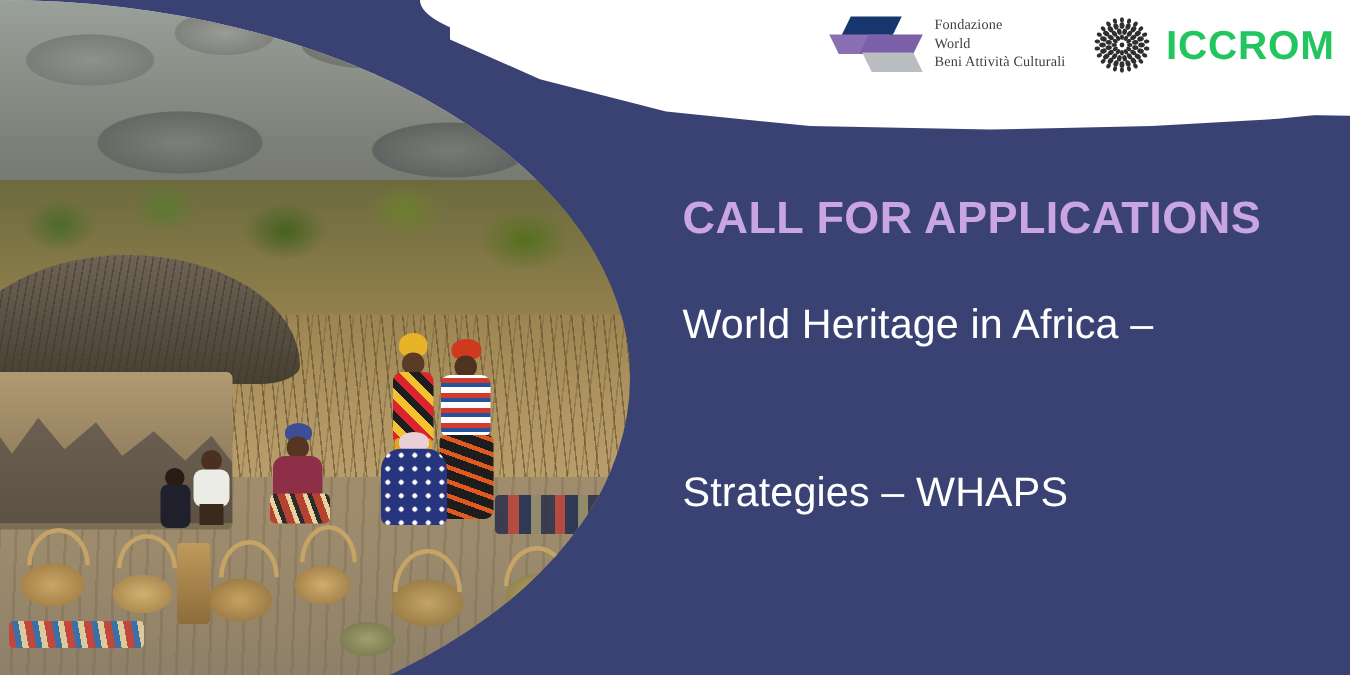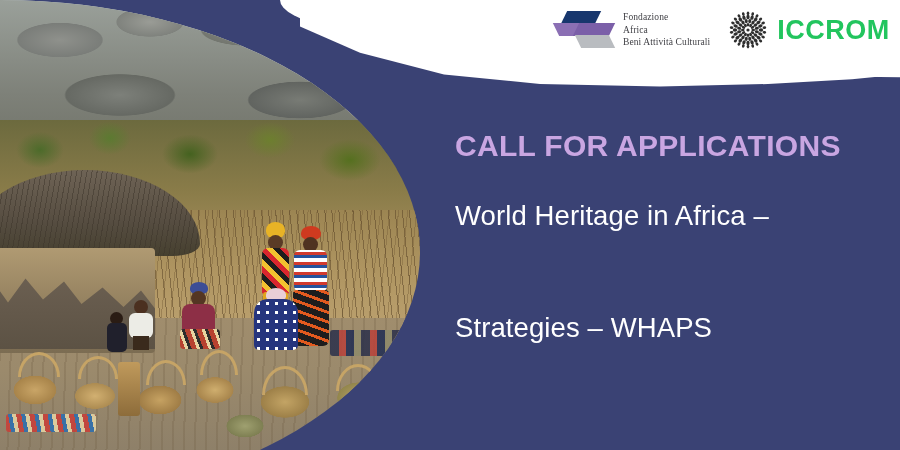--- a/index.html
+++ b/index.html
@@ -276,21 +276,21 @@
 
     <div class="fsbac">
       <div class="fsbac-mark">
         <span class="m-navy"></span>
         <span class="m-purple-a"></span>
         <span class="m-purple-b"></span>
         <span class="m-grey"></span>
       </div>
       <div class="fsbac-text">
         <div>Fondazione</div>
-        <div>Africa</div>
+        <div>World</div>
         <div>Beni Attività Culturali</div>
       </div>
     </div>
 
     <div class="iccrom">
       <div class="iccrom-mark">
         <svg viewBox="0 0 40 40" width="40" height="40" aria-hidden="true">
           <g id="burst" fill="#2f2f2f">
               <ellipse cx="25.20" cy="20.00" rx="1.82" ry="1.35" transform="rotate(0.0 25.20 20.00)" fill="#2f2f2f"></ellipse>
               <ellipse cx="24.50" cy="22.60" rx="1.82" ry="1.35" transform="rotate(30.0 24.50 22.60)" fill="#2f2f2f"></ellipse>

